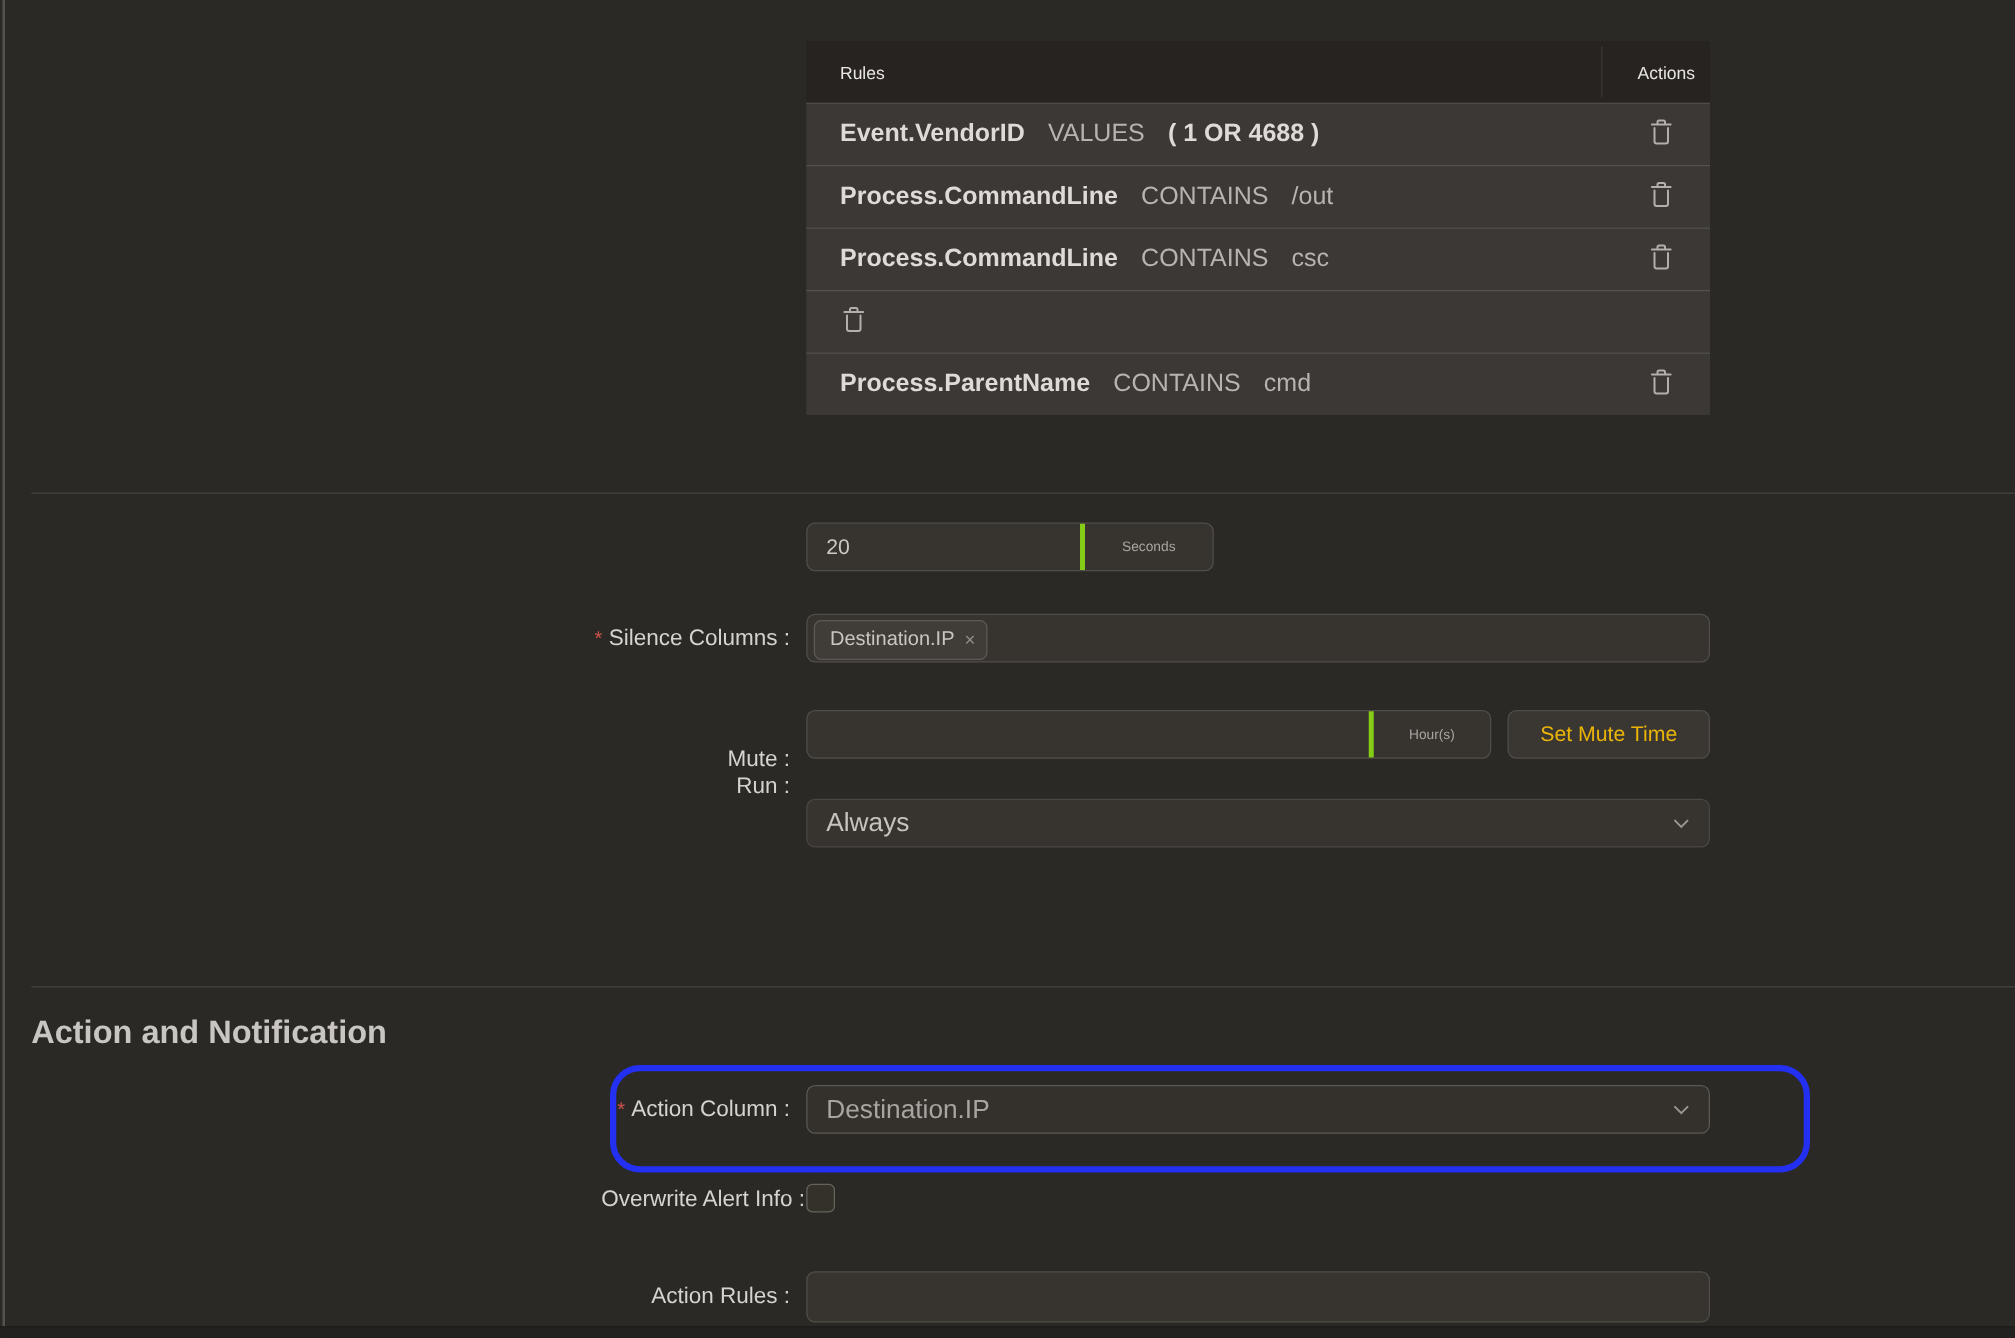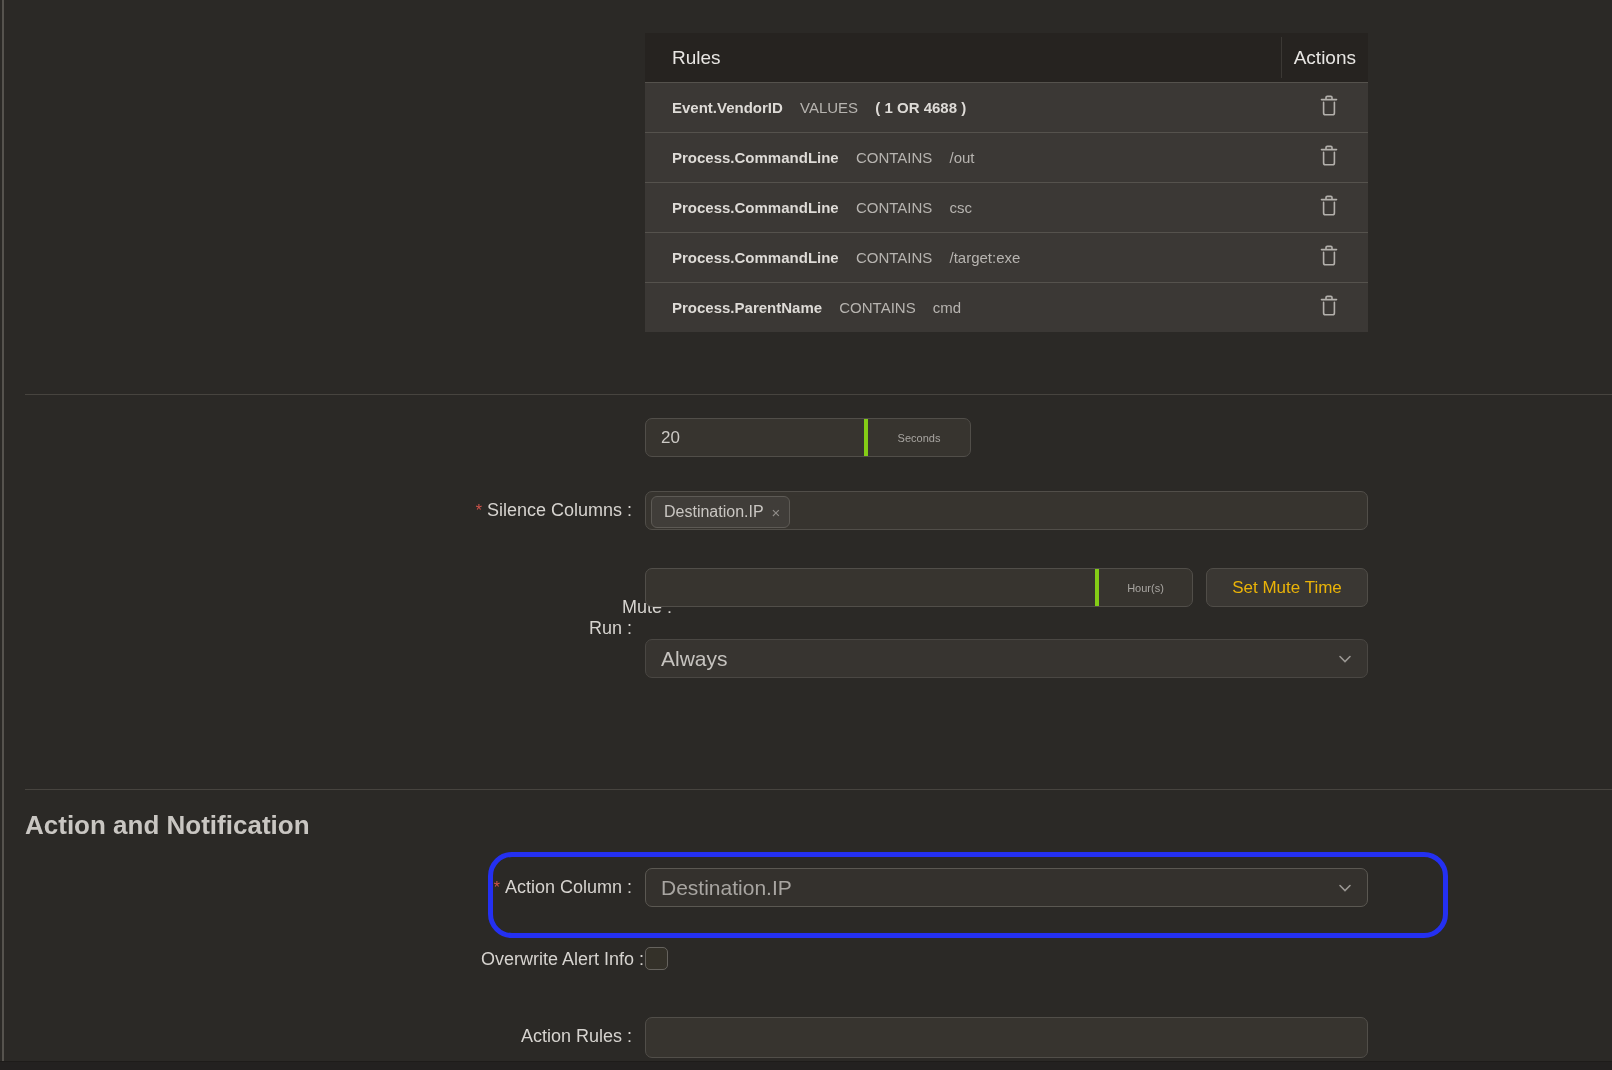--- a/index.html
+++ b/index.html
@@ -11,27 +11,27 @@
     overflow:hidden;
     color:#d6d3cf;
   }
   .left-edge{position:absolute;left:2px;top:0;width:2px;height:100%;background:#56534e;}
 
   
   .rules-table{position:absolute;left:645px;top:33px;width:723px;}
   .thead{
     height:49px;background:#262320;display:flex;align-items:center;
     justify-content:space-between;padding:0 12px 0 27px;box-sizing:border-box;
-    color:#e8e6e3;font-size:19px;position:relative;
+    color:#e8e6e3;font-size:14px;position:relative;
   }
   .thead .col-sep{position:absolute;right:86px;top:4px;bottom:4px;width:1px;background:#3b3834;}
   .trow{
     height:50px;background:#3b3835;border-top:1px solid #55524d;
     display:flex;align-items:center;justify-content:space-between;
-    padding:0 28px 0 27px;box-sizing:border-box;font-size:15px;
+    padding:0 28px 0 27px;box-sizing:border-box;font-size:20px;
   }
   .rule-text .field{font-weight:bold;color:#dedbd7;margin-right:13px;}
   .rule-text .op{color:#b7b4b0;margin-right:13px;}
   .rule-text .val{color:#b7b4b0;}
   .rule-text .val.strong{font-weight:bold;color:#dedbd7;}
   .trash{background:transparent;border:none;padding:0;cursor:pointer;display:flex;align-items:center;}
 
   
   .divider{position:absolute;left:25px;right:0;height:1px;background:#47443f;}
   .d1{top:394px;}
@@ -143,25 +143,20 @@
           <svg width="22" height="24" viewBox="0 0 22 24" fill="none" stroke="#b3b0ac" stroke-width="1.6" stroke-linecap="round">
             <path d="M8 5 V3.6 Q8 2.4 9.2 2.4 H12.8 Q14 2.4 14 3.6 V5"></path>
             <path d="M3.5 5.6 H18.5"></path>
             <path d="M5.6 8.4 V19 Q5.6 20.8 7.4 20.8 H14.6 Q16.4 20.8 16.4 19 V8.4"></path>
           </svg>
         </span>
       </button>
     </div>
 
     <div class="trow">
-      <div class="rule-text">
-        <span class="field">Process.CommandLine</span>
-        <span class="op">CONTAINS</span>
-        <span class="val">/target:exe</span>
-      </div>
       <button class="trash">
         <span>
           <svg width="22" height="24" viewBox="0 0 22 24" fill="none" stroke="#b3b0ac" stroke-width="1.6" stroke-linecap="round">
             <path d="M8 5 V3.6 Q8 2.4 9.2 2.4 H12.8 Q14 2.4 14 3.6 V5"></path>
             <path d="M3.5 5.6 H18.5"></path>
             <path d="M5.6 8.4 V19 Q5.6 20.8 7.4 20.8 H14.6 Q16.4 20.8 16.4 19 V8.4"></path>
           </svg>
         </span>
       </button>
     </div>
@@ -194,21 +189,21 @@
   <div class="flabel" style="top:500px;">
     <span class="req">*</span><span>Silence Columns :</span>
   </div>
   <div class="ibox" style="top:491px;width:723px;height:39px;">
     <span class="tag">
       <span>Destination.IP</span>
       <span class="x">×</span>
     </span>
   </div>
 
-  <div class="flabel" style="top:597px;margin-left:40px;">
+  <div class="flabel" style="top:597px;">
     <span>Mute :</span>
   </div>
   <div class="ibox grp" style="top:568px;width:548px;height:39px;">
     <input type="text" value="" style="">
     <div class="addon" style="width:93px;">Hour(s)</div>
   </div>
   <button class="btn" style="left:1206px;top:568px;width:162px;height:39px;">Set Mute Time</button>
 
   <div class="flabel" style="top:618px;">
     <span>Run :</span>

